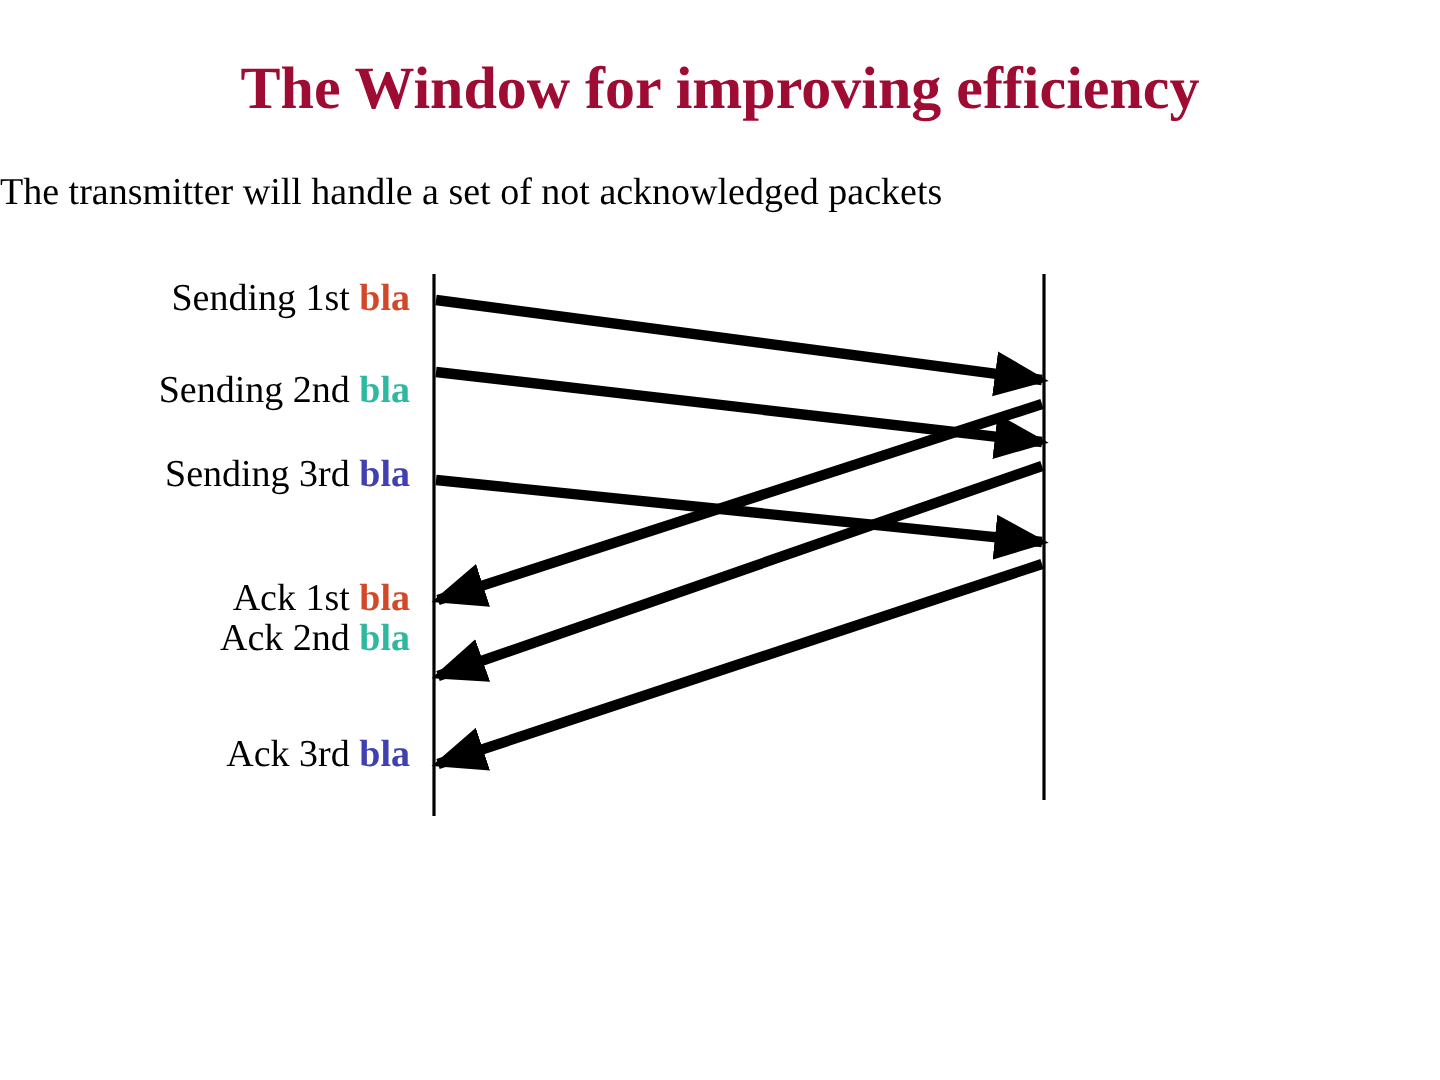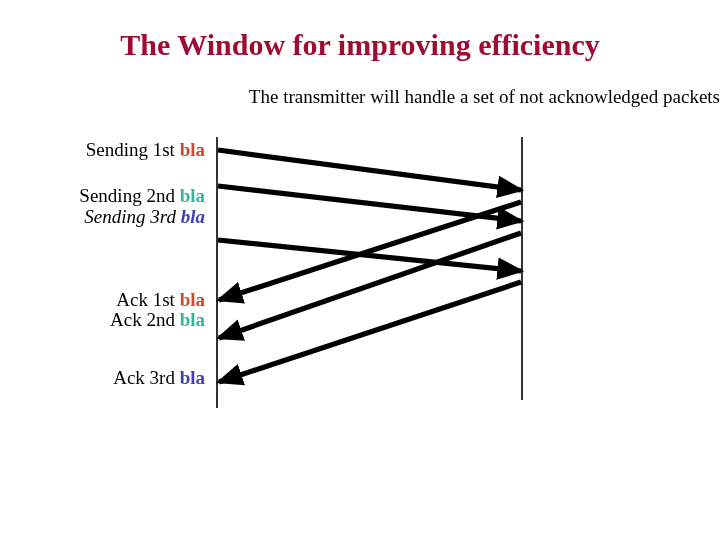--- a/index.html
+++ b/index.html
@@ -30,21 +30,21 @@
     letter-spacing: 0px;
     white-space: nowrap;
   }
 
   
   #subtitle {
     position: absolute;
     left: 0;
     top: 86px;
     width: 720px;
-    text-align: right;
+    text-align: left;
     font-family: "Liberation Serif", "DejaVu Serif", serif;
     font-size: 19px;
     font-weight: normal;
     color: #000000;
     white-space: nowrap;
   }
 
   
   .evt-label {
     position: absolute;
@@ -76,21 +76,21 @@
 
 <div id="slide">
 
   <div id="title">The Window for improving efficiency</div>
 
   <div id="subtitle">The transmitter will handle a set of not acknowledged packets</div>
 
   <div id="labels-layer">
       <div class="evt-label" style="top: 140px;"><span>Sending 1st </span><span class="kw" style="color: rgb(210, 73, 42);">bla</span></div>
       <div class="evt-label" style="top: 186px;"><span>Sending 2nd </span><span class="kw" style="color: rgb(46, 184, 160);">bla</span></div>
-      <div class="evt-label" style="top: 207px; font-style: italic;"><span>Sending 3rd </span><span class="kw" style="color: rgb(64, 64, 176);">bla</span></div>
+      <div class="evt-label" style="top: 228px;"><span>Sending 3rd </span><span class="kw" style="color: rgb(64, 64, 176);">bla</span></div>
       <div class="evt-label" style="top: 290px;"><span>Ack 1st </span><span class="kw" style="color: rgb(210, 73, 42);">bla</span></div>
       <div class="evt-label" style="top: 310px;"><span>Ack 2nd </span><span class="kw" style="color: rgb(46, 184, 160);">bla</span></div>
       <div class="evt-label" style="top: 368px; font-family: Liberation Serif, serif;"><span>Ack 3rd </span><span class="kw" style="color: rgb(64, 64, 176);">bla</span></div>
     </div>
 
   <svg id="diagram" viewBox="0 0 720 540">
     <defs>
       <marker id="arrowhead" viewBox="0 0 12 10" refX="10.5" refY="5" markerWidth="5.2" markerHeight="4.4" orient="auto-start-reverse" markerUnits="strokeWidth">
         <path d="M 0 0 L 12 5 L 0 10 z" fill="#000000"></path>
       </marker>

